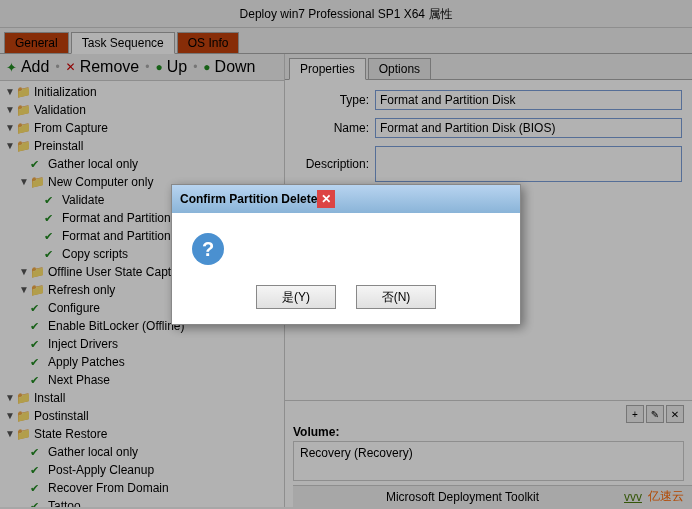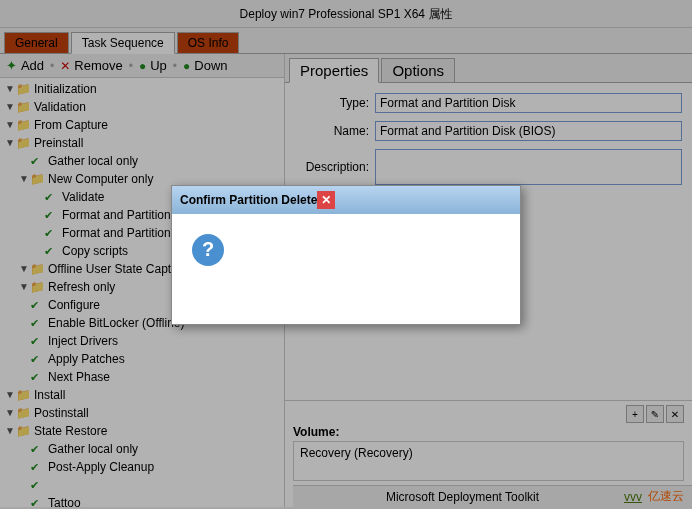--- a/index.html
+++ b/index.html
@@ -62,21 +62,21 @@
       padding: 4px 6px;
       background: #f0f0f0;
       border-bottom: 1px solid #ccc;
       gap: 4px;
     }
     .toolbar-btn {
       display: flex;
       align-items: center;
       gap: 2px;
       cursor: pointer;
-      font-size: 13px;
+      font-size: 16px;
       color: #000;
       text-align: right;
     }
     .toolbar-sep { color: #aaa; margin: 0 2px; }
     .star-icon { color: #228B22; font-size: 13px; }
     .green-circle { color: #228B22; }
 
     
     .tree-view {
       flex: 1;
@@ -117,21 +117,21 @@
       background: #f0f0f0;
       padding: 4px 4px 0 4px;
     }
     .prop-tab {
       padding: 3px 10px;
       border: 1px solid #aaa;
       border-bottom: none;
       background: #e8e8e8;
       cursor: pointer;
       margin-right: 2px;
-      font-size: 15px;
+      font-size: 12px;
     }
     .prop-tab.active {
       background: #fff;
       border-bottom: 1px solid #fff;
       margin-bottom: -1px;
     }
 
     
     .prop-form {
       padding: 10px;
@@ -454,20 +454,21 @@
         <div class="tree-item">
           <span class="tree-indent" style="width: 18px;"></span>
           <span class="expand-icon"> </span>
           <span class="item-icon"><span class="check-icon" style="color:#228B22;">✔</span></span>
           <span class="item-label">Post-Apply Cleanup</span>
         </div>
         <div class="tree-item">
           <span class="tree-indent" style="width: 18px;"></span>
           <span class="expand-icon"> </span>
           <span class="item-icon"><span class="check-icon" style="color:#228B22;">✔</span></span>
+          <span class="item-label">Recover From Domain</span>
         </div>
         <div class="tree-item">
           <span class="tree-indent" style="width: 18px;"></span>
           <span class="expand-icon"> </span>
           <span class="item-icon"><span class="check-icon" style="color:#228B22;">✔</span></span>
           <span class="item-label">Tattoo</span>
         </div>
       </div>
   </div>
 
@@ -518,14 +519,18 @@
 
 <div class="modal-overlay">
   <div class="modal-dialog">
     <div class="modal-title-bar">
       <span>Confirm Partition Delete</span>
       <button class="modal-close-btn">✕</button>
     </div>
     <div class="modal-body">
       <div class="modal-question-icon">?</div>
     </div>
+    <div class="modal-buttons">
+      <button class="modal-btn">是(Y)</button>
+      <button class="modal-btn">否(N)</button>
+    </div>
   </div>
 </div>
 
 </body></html>

